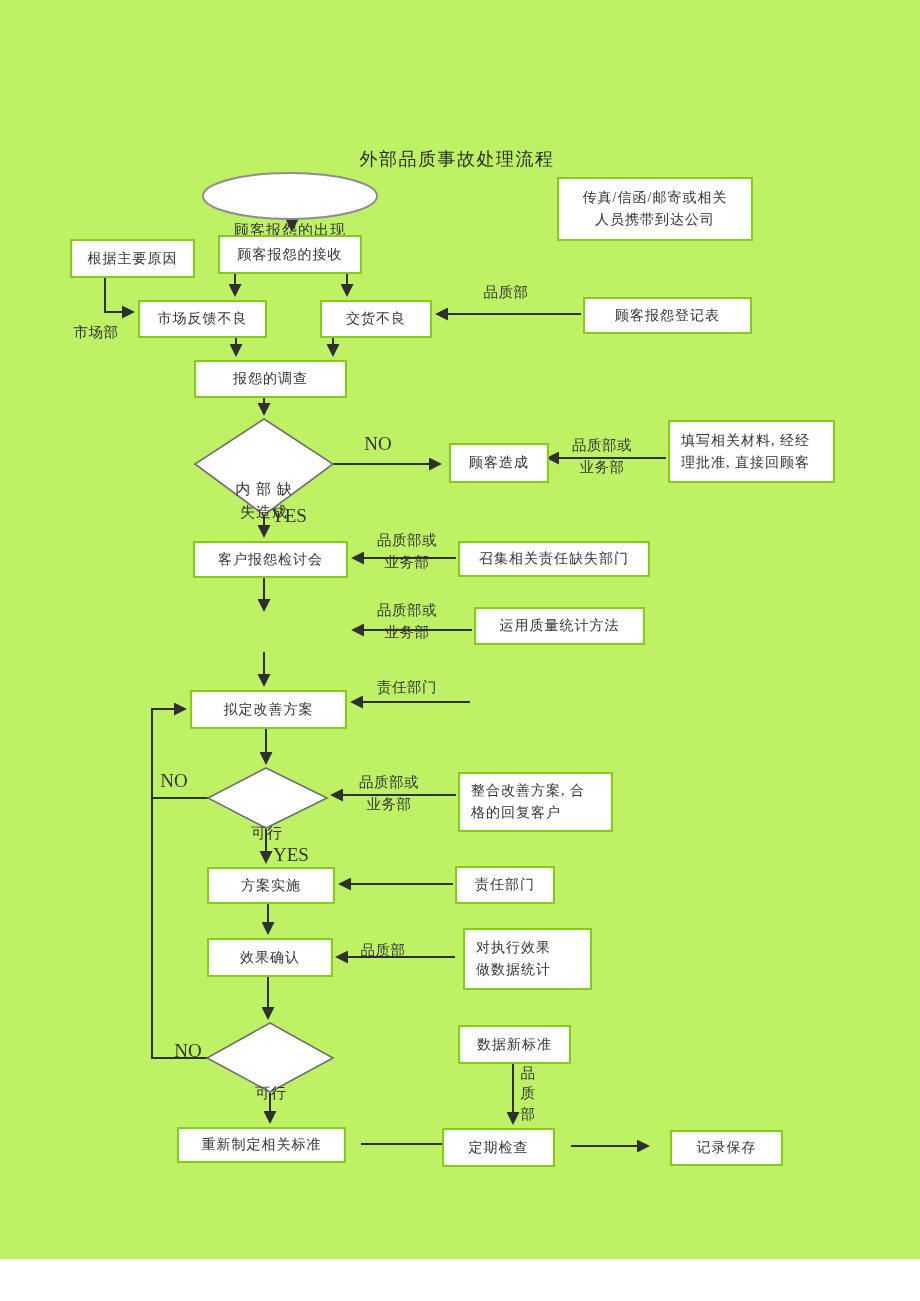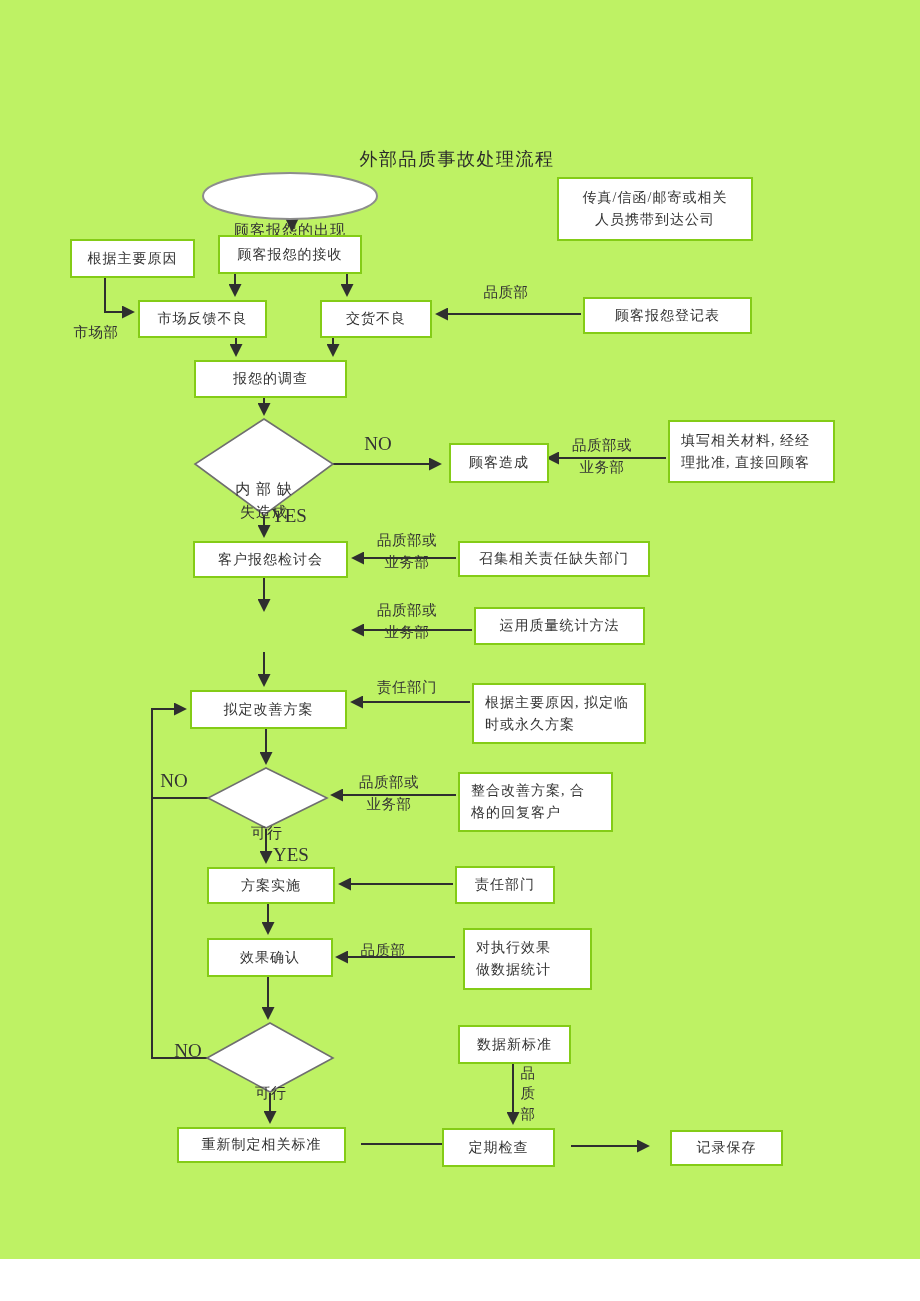--- a/index.html
+++ b/index.html
@@ -122,22 +122,20 @@
   <div class="box" style="left:320px;top:300px;width:112px;height:38px">交货不良</div>
   <div class="box" style="left:583px;top:297px;width:169px;height:37px">顾客报怨登记表</div>
   <div class="box" style="left:194px;top:360px;width:153px;height:38px">报怨的调查</div>
   <div class="box" style="left:449px;top:443px;width:100px;height:40px">顾客造成</div>
   <div class="box ta-l" style="left:668px;top:420px;width:167px;height:63px">填写相关材料, 经经
 理批准, 直接回顾客</div>
   <div class="box" style="left:193px;top:541px;width:155px;height:37px">客户报怨检讨会</div>
   <div class="box" style="left:458px;top:541px;width:192px;height:36px">召集相关责任缺失部门</div>
   <div class="box" style="left:474px;top:607px;width:171px;height:38px">运用质量统计方法</div>
   <div class="box" style="left:190px;top:690px;width:157px;height:39px">拟定改善方案</div>
-  <div class="box ta-l" style="left:472px;top:683px;width:174px;height:61px">根据主要原因, 拟定临
-时或永久方案</div>
   <div class="box ta-l" style="left:458px;top:772px;width:155px;height:60px">整合改善方案, 合
 格的回复客户</div>
   <div class="box" style="left:207px;top:867px;width:128px;height:37px">方案实施</div>
   <div class="box" style="left:455px;top:866px;width:100px;height:38px">责任部门</div>
   <div class="box" style="left:207px;top:938px;width:126px;height:39px">效果确认</div>
   <div class="box ta-l" style="left:463px;top:928px;width:129px;height:62px">对执行效果
 做数据统计</div>
   <div class="box" style="left:458px;top:1025px;width:113px;height:39px">数据新标准</div>
   <div class="box" style="left:177px;top:1127px;width:169px;height:36px">重新制定相关标准</div>
   <div class="box" style="left:442px;top:1128px;width:113px;height:39px">定期检查</div>

